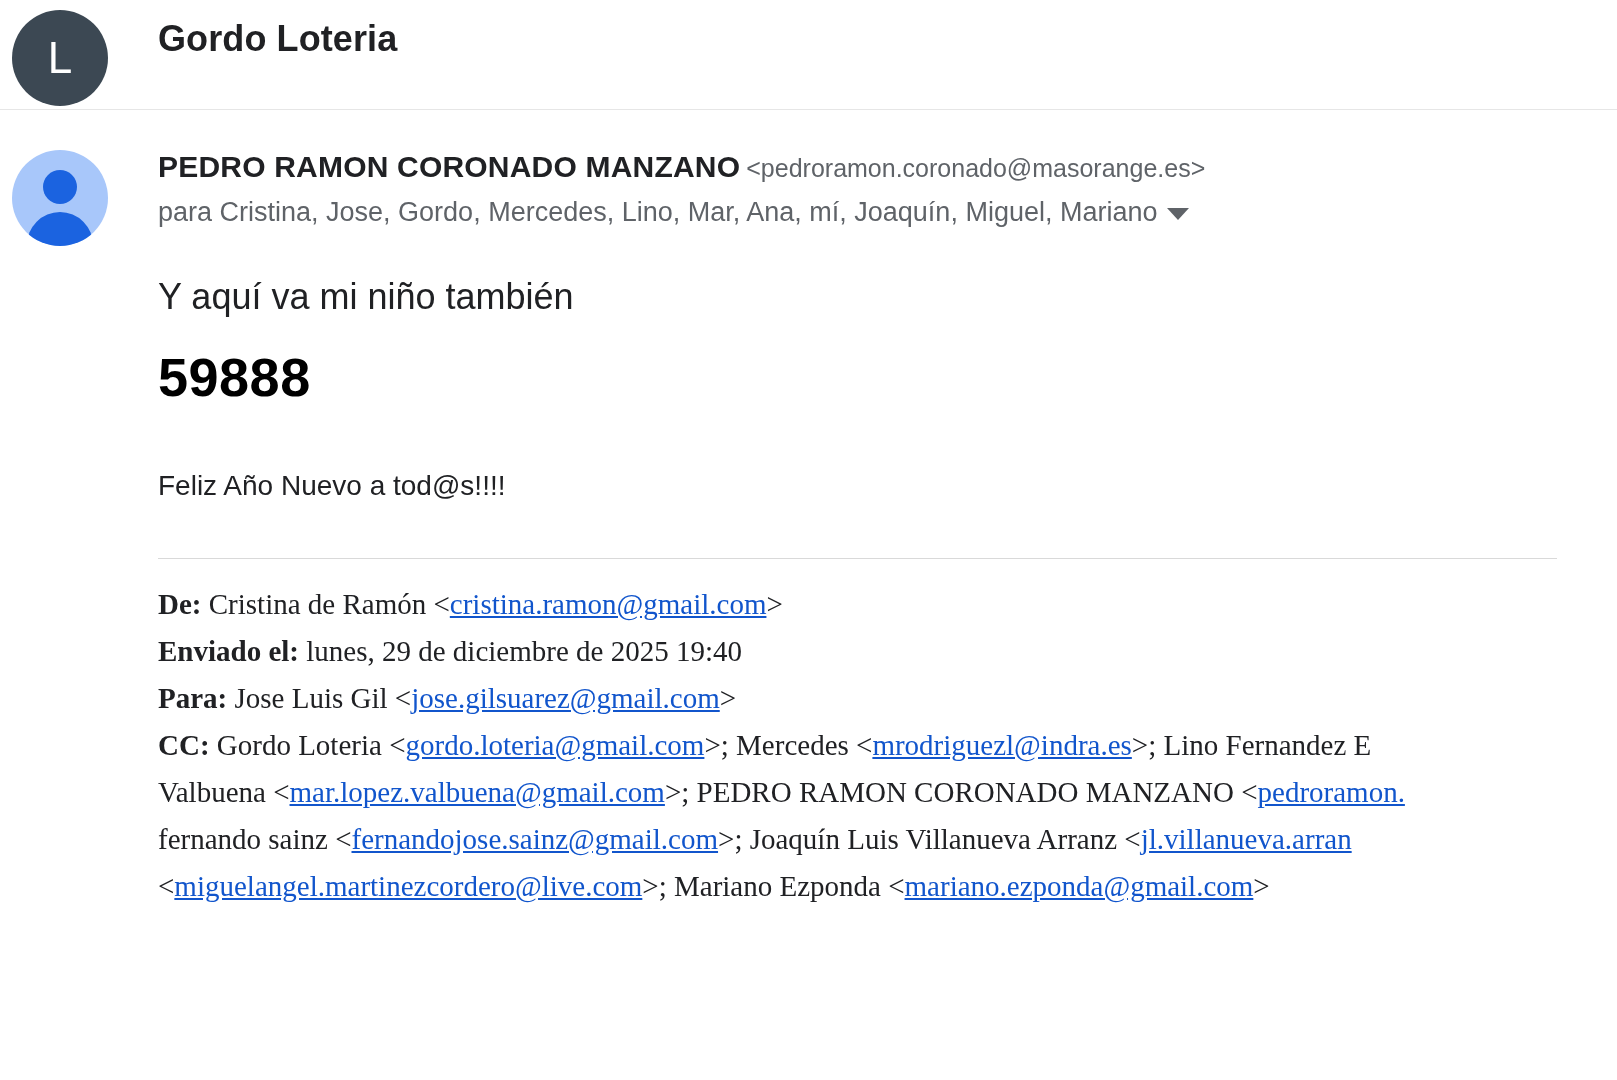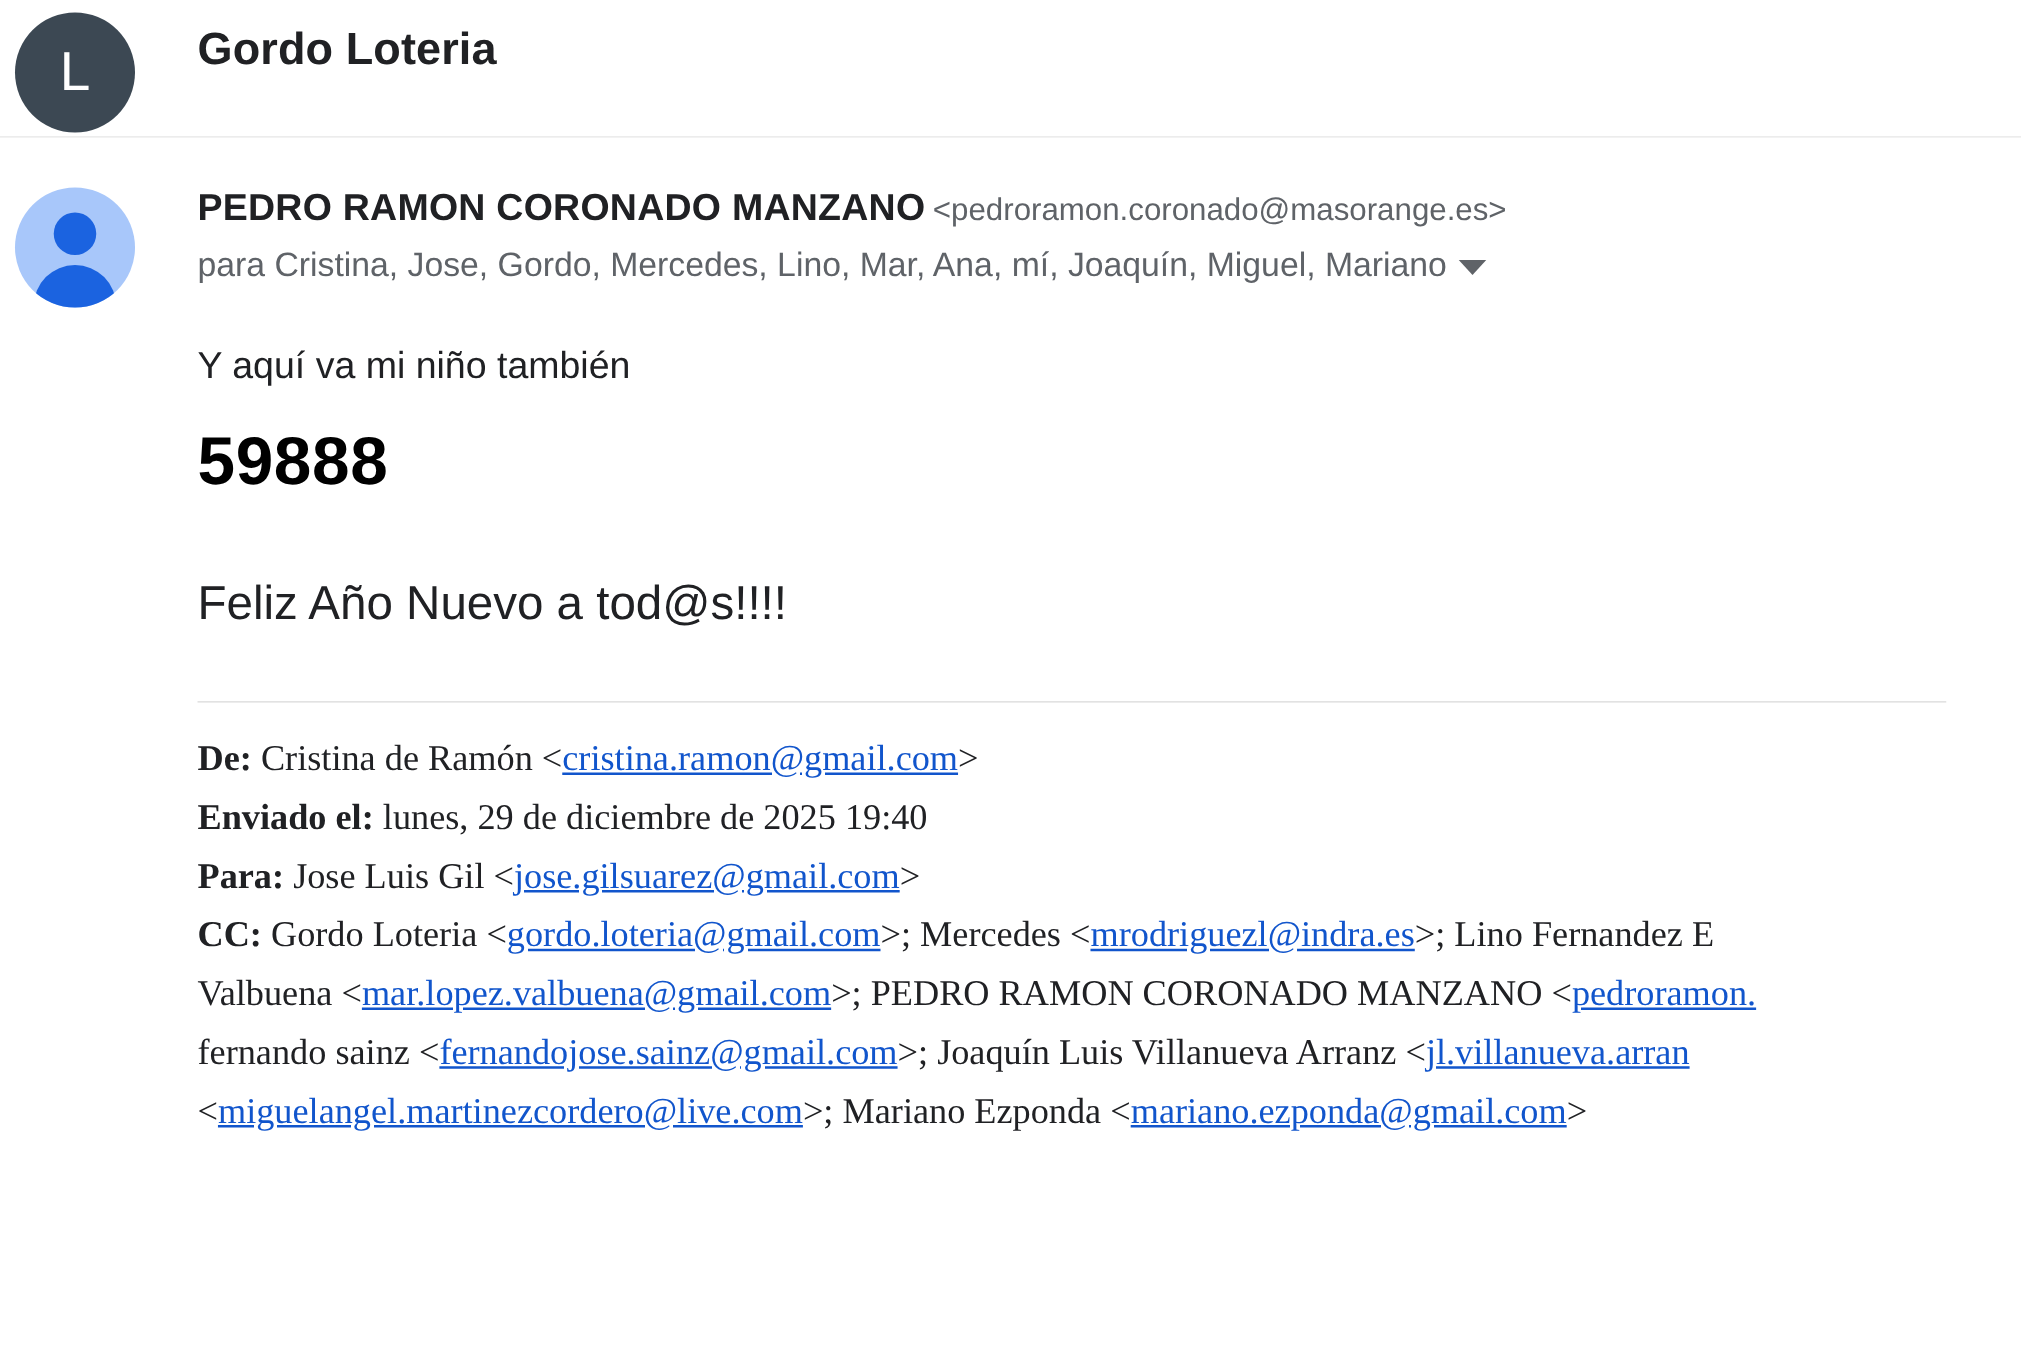--- a/index.html
+++ b/index.html
@@ -119,33 +119,33 @@
     width: 0;
     height: 0;
     border-left: 11px solid transparent;
     border-right: 11px solid transparent;
     border-top: 12px solid #5f6368;
     vertical-align: middle;
     cursor: pointer;
   }
 
   .body-text {
-    font-size: 30px;
+    font-size: 36px;
     color: #202124;
     margin-top: 48px;
   }
   .big-number {
     font-size: 54px;
     font-weight: bold;
     color: #000000;
     margin-top: 28px;
     letter-spacing: .5px;
   }
   .greeting {
-    font-size: 38px;
+    font-size: 28px;
     color: #202124;
     margin-top: 62px;
   }
 
   .divider {
     border: 0;
     border-top: 1px solid #d9d9d9;
     margin: 56px 60px 0 0;
   }
 

